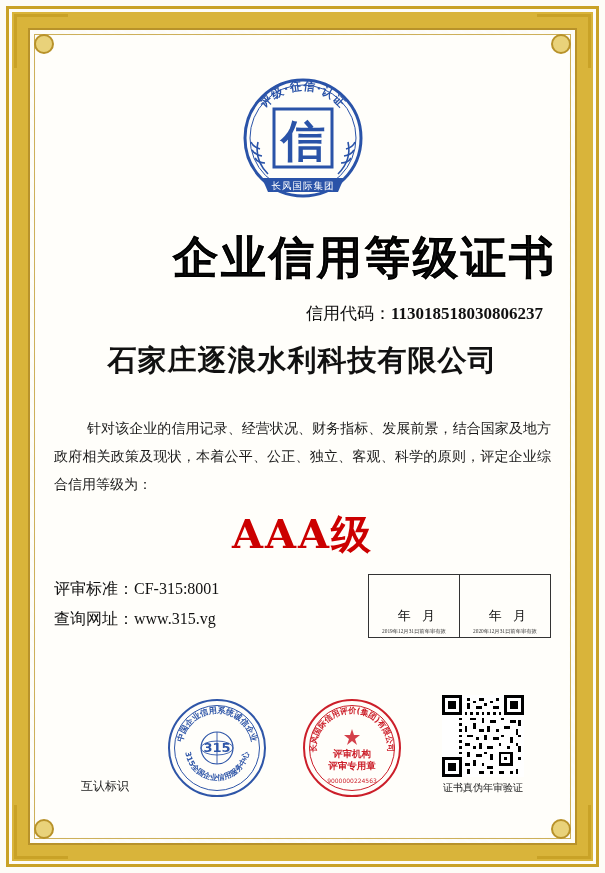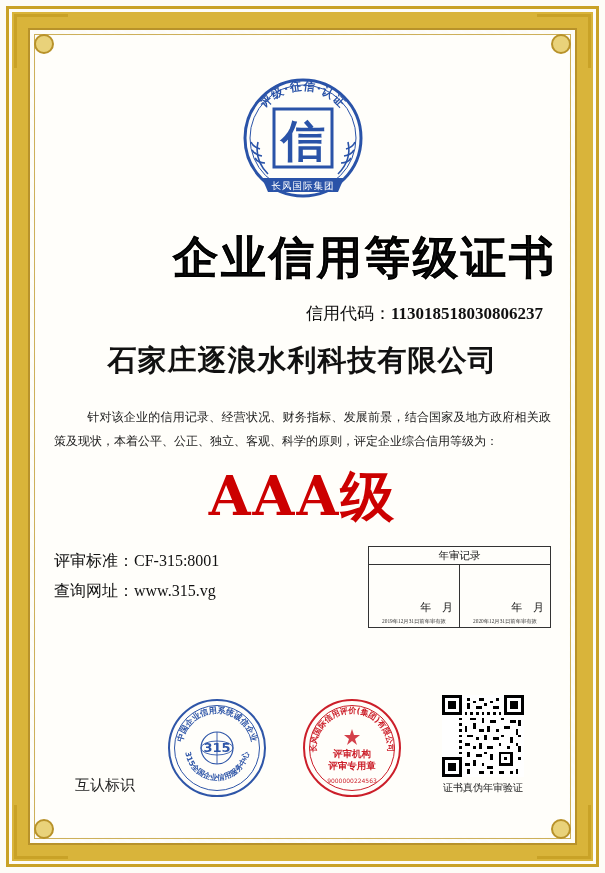--- a/index.html
+++ b/index.html
@@ -129,35 +129,35 @@
   .company-name {
     margin-top: 16px;
     text-align: center;
     font-size: 29px;
     font-weight: bold;
     color: #111;
     letter-spacing: 1px;
   }
 
   .body-text {
-    margin-top: 24px;
-    font-size: 12px;
+    margin-top: 34px;
+    font-size: 14px;
     line-height: 2.0;
     color: #1a1a1a;
     text-align: justify;
     padding: 0 6px;
   }
   .body-text .indent { display: inline-block; width: 33px; }
 
   .grade {
     margin-top: 8px;
     text-align: center;
     color: #cc0000;
     font-weight: bold;
-    font-size: 54px;
+    font-size: 40px;
     letter-spacing: 2px;
     font-family: "DejaVu Serif", "Liberation Serif", serif;
   }
 
   
   .details-row {
     margin-top: 12px;
     display: flex;
     justify-content: space-between;
     align-items: flex-start;
@@ -189,22 +189,22 @@
   }
   .review-cell {
     flex: 1;
     position: relative;
     box-sizing: border-box;
   }
   .review-cell + .review-cell { border-left: 1px solid #333; }
   .review-cell .ym {
     position: absolute;
     bottom: 12px;
-    right: 2px;
-    font-size: 11px;
+    right: 20px;
+    font-size: 13px;
     color: #111;
     letter-spacing: 4px;
   }
   .review-cell .foot {
     position: absolute;
     bottom: 1px;
     left: 0; right: 0;
     text-align: center;
     font-size: 5.6px;
     color: #333;
@@ -217,21 +217,21 @@
     left: 0; right: 0;
     bottom: 18px;
     height: 120px;
   }
   .seal {
     position: absolute;
     text-align: center;
   }
 
   .seal-caption {
-    font-size: 15px;
+    font-size: 12px;
     color: #222;
     margin-top: 2px;
   }
 
   
   .seal-cf { left: 14px; bottom: 12px; width: 86px; }
   .oval {
     width: 80px; height: 34px;
     border: 2px solid #1b3f8f;
     border-radius: 50%;
@@ -366,21 +366,20 @@
 
     <div class="grade">AAA级</div>
 
     <div class="details-row">
       <div class="details">
         <div>评审标准：CF-315:8001</div>
         <div>查询网址：www.315.vg</div>
       </div>
 
       <div class="review-box">
-        <div class="review-head">年审记录</div>
         <div class="review-cells">
           <div class="review-cell">
             <div class="ym">年  月</div>
             <div class="foot">2019年12月31日前年审有效</div>
           </div>
           <div class="review-cell">
             <div class="ym">年  月</div>
             <div class="foot">2020年12月31日前年审有效</div>
           </div>
         </div>

